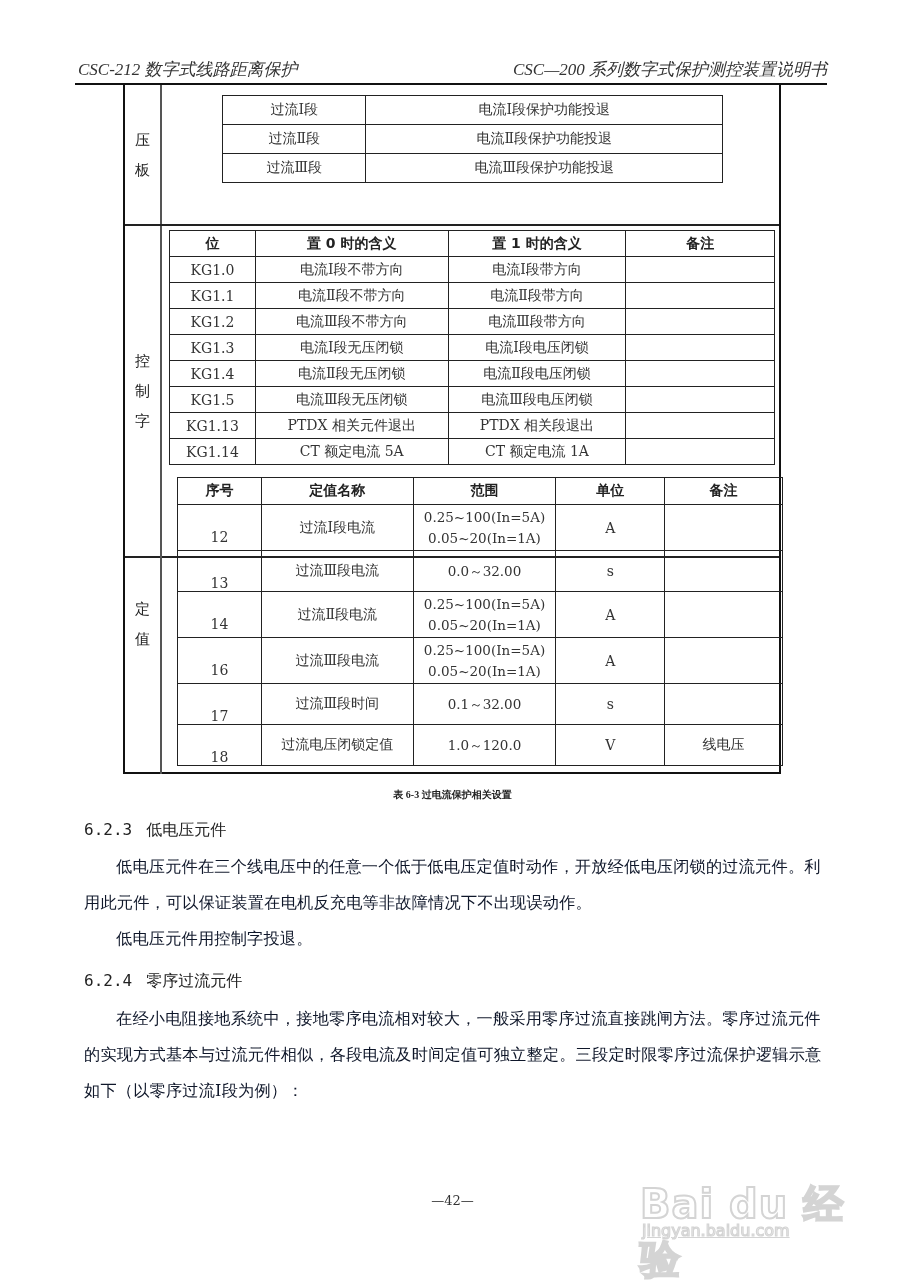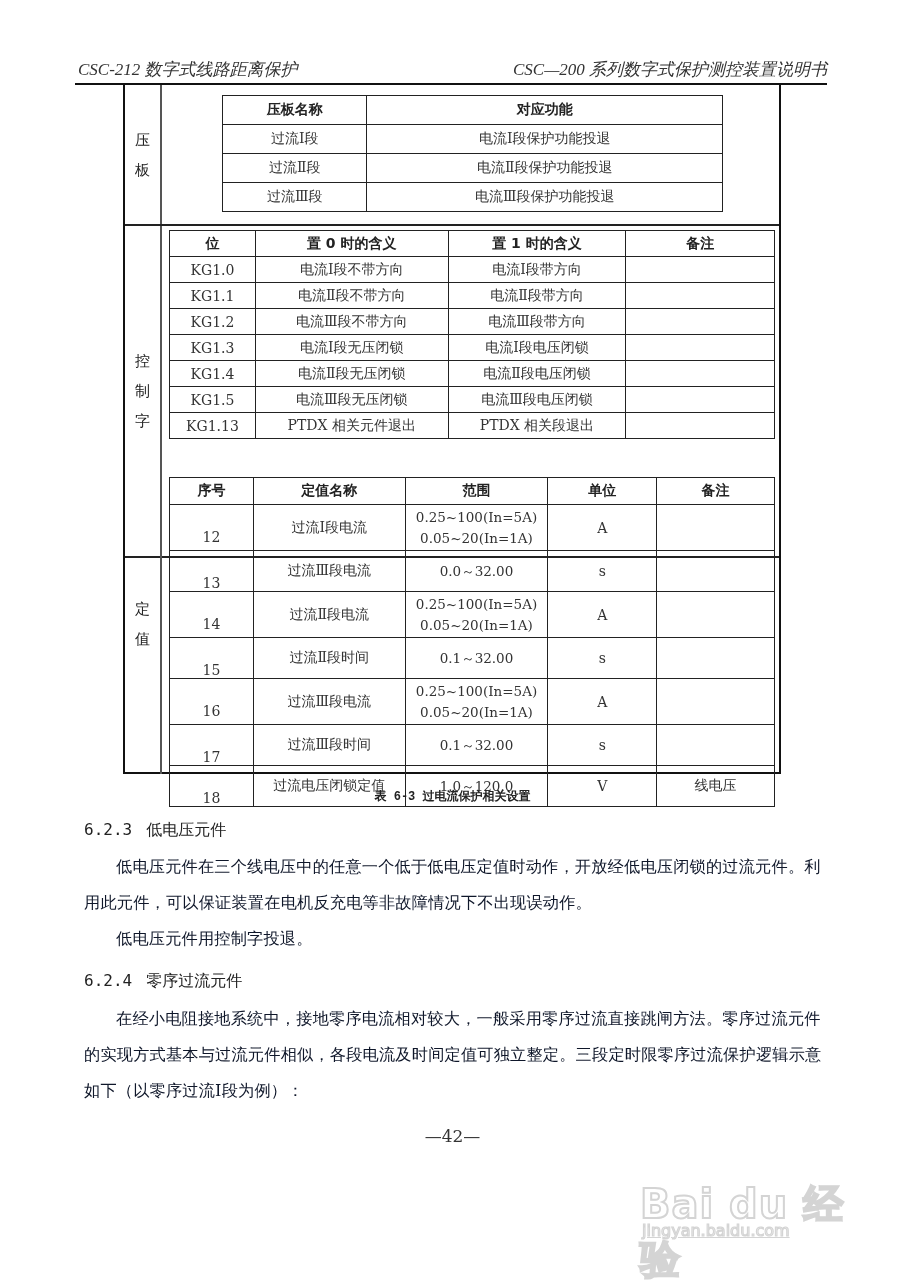--- a/index.html
+++ b/index.html
@@ -23,34 +23,34 @@
   table.inner { position: absolute; border-collapse: collapse; font-size: 14px; color: #333; }
   table.inner td, table.inner th { border: 1.5px solid #222; text-align: center; padding: 0; }
   table.inner th { font-weight: bold; font-family: "DejaVu Sans", sans-serif; font-size: 14px; color: #222; }
 
   #t-yaban { left: 97px; top: 10px; width: 501px; }
   #t-yaban td, #t-yaban th { height: 28px; }
 
   #t-kzz { left: 44px; top: 4px; width: 606px; }
   #t-kzz td, #t-kzz th { height: 25px; }
 
-  #t-dz { left: 44px; top: 4px; width: 606px; }
+  #t-dz { left: 52px; top: 4px; width: 606px; }
   #t-dz th { height: 26px; }
   #t-dz td.idx { vertical-align: top; padding-top: 24px; padding-left: 0; }
   #t-dz td.rng { line-height: 21px; font-size: 13.5px; }
 
   .caption { position: absolute; top: 788px; left: 0; width: 905px; text-align: center;
-             font-family: Liberation Mono, monospace; font-weight: bold; font-size: 12px; color: #222; }
+             font-family: Liberation Serif, serif; font-weight: bold; font-size: 10px; color: #222; }
   .h2 { position: absolute; left: 84px; font-family: "DejaVu Sans Mono", "Liberation Mono", monospace;
         font-size: 16px; color: #222; }
   .h2 .num { margin-right: 14px; }
   .h2 .ttl { font-family: "DejaVu Sans", sans-serif; }
   .para { position: absolute; left: 84px; width: 740px; font-size: 16.2px; line-height: 36px;
           text-indent: 32px; color: #0f172a; letter-spacing: 0.2px; }
-  .pageno { position: absolute; top: 1126px; left: 0; width: 905px; text-align: center; font-size: 17px; color: #333; }
+  .pageno { position: absolute; top: 1193px; left: 0; width: 905px; text-align: center; font-size: 13px; color: #333; }
   .wm { position: absolute; left: 640px; top: 1155px; width: 215px; height: 95px; color: #e3e3e3; }
   .wm .big { position: absolute; left: 0; top: 22px; font-family: "DejaVu Sans", sans-serif; font-weight: bold;
              font-size: 40px; color: #fff; -webkit-text-stroke: 2px #d4d4d4; letter-spacing: 1px; }
   .wm .small { position: absolute; left: 2px; top: 66px; font-family: "DejaVu Sans", sans-serif; font-size: 16px;
                color: #fff; text-decoration: underline; -webkit-text-stroke: 1.2px #d4d4d4; }
 </style>
 </head>
 <body>
 
 <div class="hdr-left">CSC-212 数字式线路距离保护</div>
@@ -59,24 +59,20 @@
 
 <div class="outer">
 
   <div class="sec" style="top:0;height:141px;">
     <div class="sec-label">
       <span>压</span>
       <span>板</span>
     </div>
     <table class="inner" id="t-yaban">
       <tbody>
-          <tr>
-        <th>压板名称</th>
-        <th>对应功能</th>
-      </tr>
       <tr>
         <td>过流Ⅰ段</td>
         <td>电流Ⅰ段保护功能投退</td>
       </tr>
       <tr>
         <td>过流Ⅱ段</td>
         <td>电流Ⅱ段保护功能投退</td>
       </tr>
       <tr>
         <td>过流Ⅲ段</td>
@@ -139,20 +135,26 @@
       <tr>
             <td>KG1.5</td>
             <td>电流Ⅲ段无压闭锁</td>
             <td>电流Ⅲ段电压闭锁</td>
             <td></td>
           </tr>
       <tr>
             <td>KG1.13</td>
             <td>PTDX 相关元件退出</td>
             <td>PTDX 相关段退出</td>
+            <td></td>
+          </tr>
+      <tr>
+            <td>KG1.14</td>
+            <td>CT 额定电流 5A</td>
+            <td>CT 额定电流 1A</td>
             <td></td>
           </tr>
     </tbody>
       </table>
   </div>
 
   <div class="sec" style="top:388px;height:301px;border-bottom:none;">
     <div class="sec-label">
       <span>定</span>
       <span>值</span>
@@ -195,29 +197,20 @@
       <tr style="height:46px;">
         <td class="idx">14</td>
         <td>过流Ⅱ段电流</td>
         <td class="rng">
               <div>0.25~100(In=5A)</div>
               <div>0.05~20(In=1A)</div>
             </td>
         <td>A</td>
         <td></td>
       </tr>
-      <tr style="height:33px;">
-        <td class="idx">15</td>
-        <td>过流Ⅱ段时间</td>
-        <td class="rng">
-              <div>0.1～32.00</div>
-            </td>
-        <td>s</td>
-        <td></td>
-      </tr>
       <tr style="height:46px;">
         <td class="idx">16</td>
         <td>过流Ⅲ段电流</td>
         <td class="rng">
               <div>0.25~100(In=5A)</div>
               <div>0.05~20(In=1A)</div>
             </td>
         <td>A</td>
         <td></td>
       </tr>

